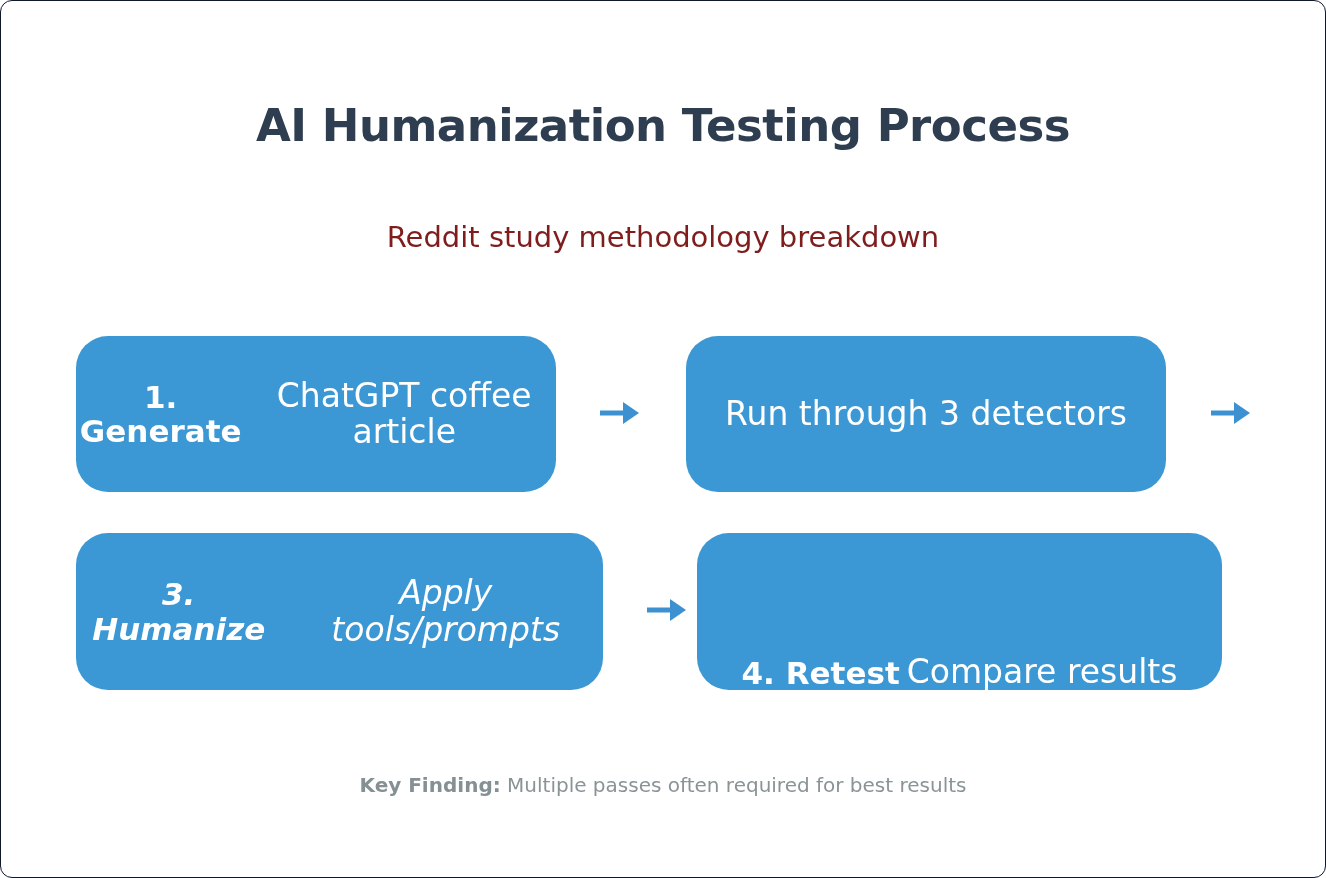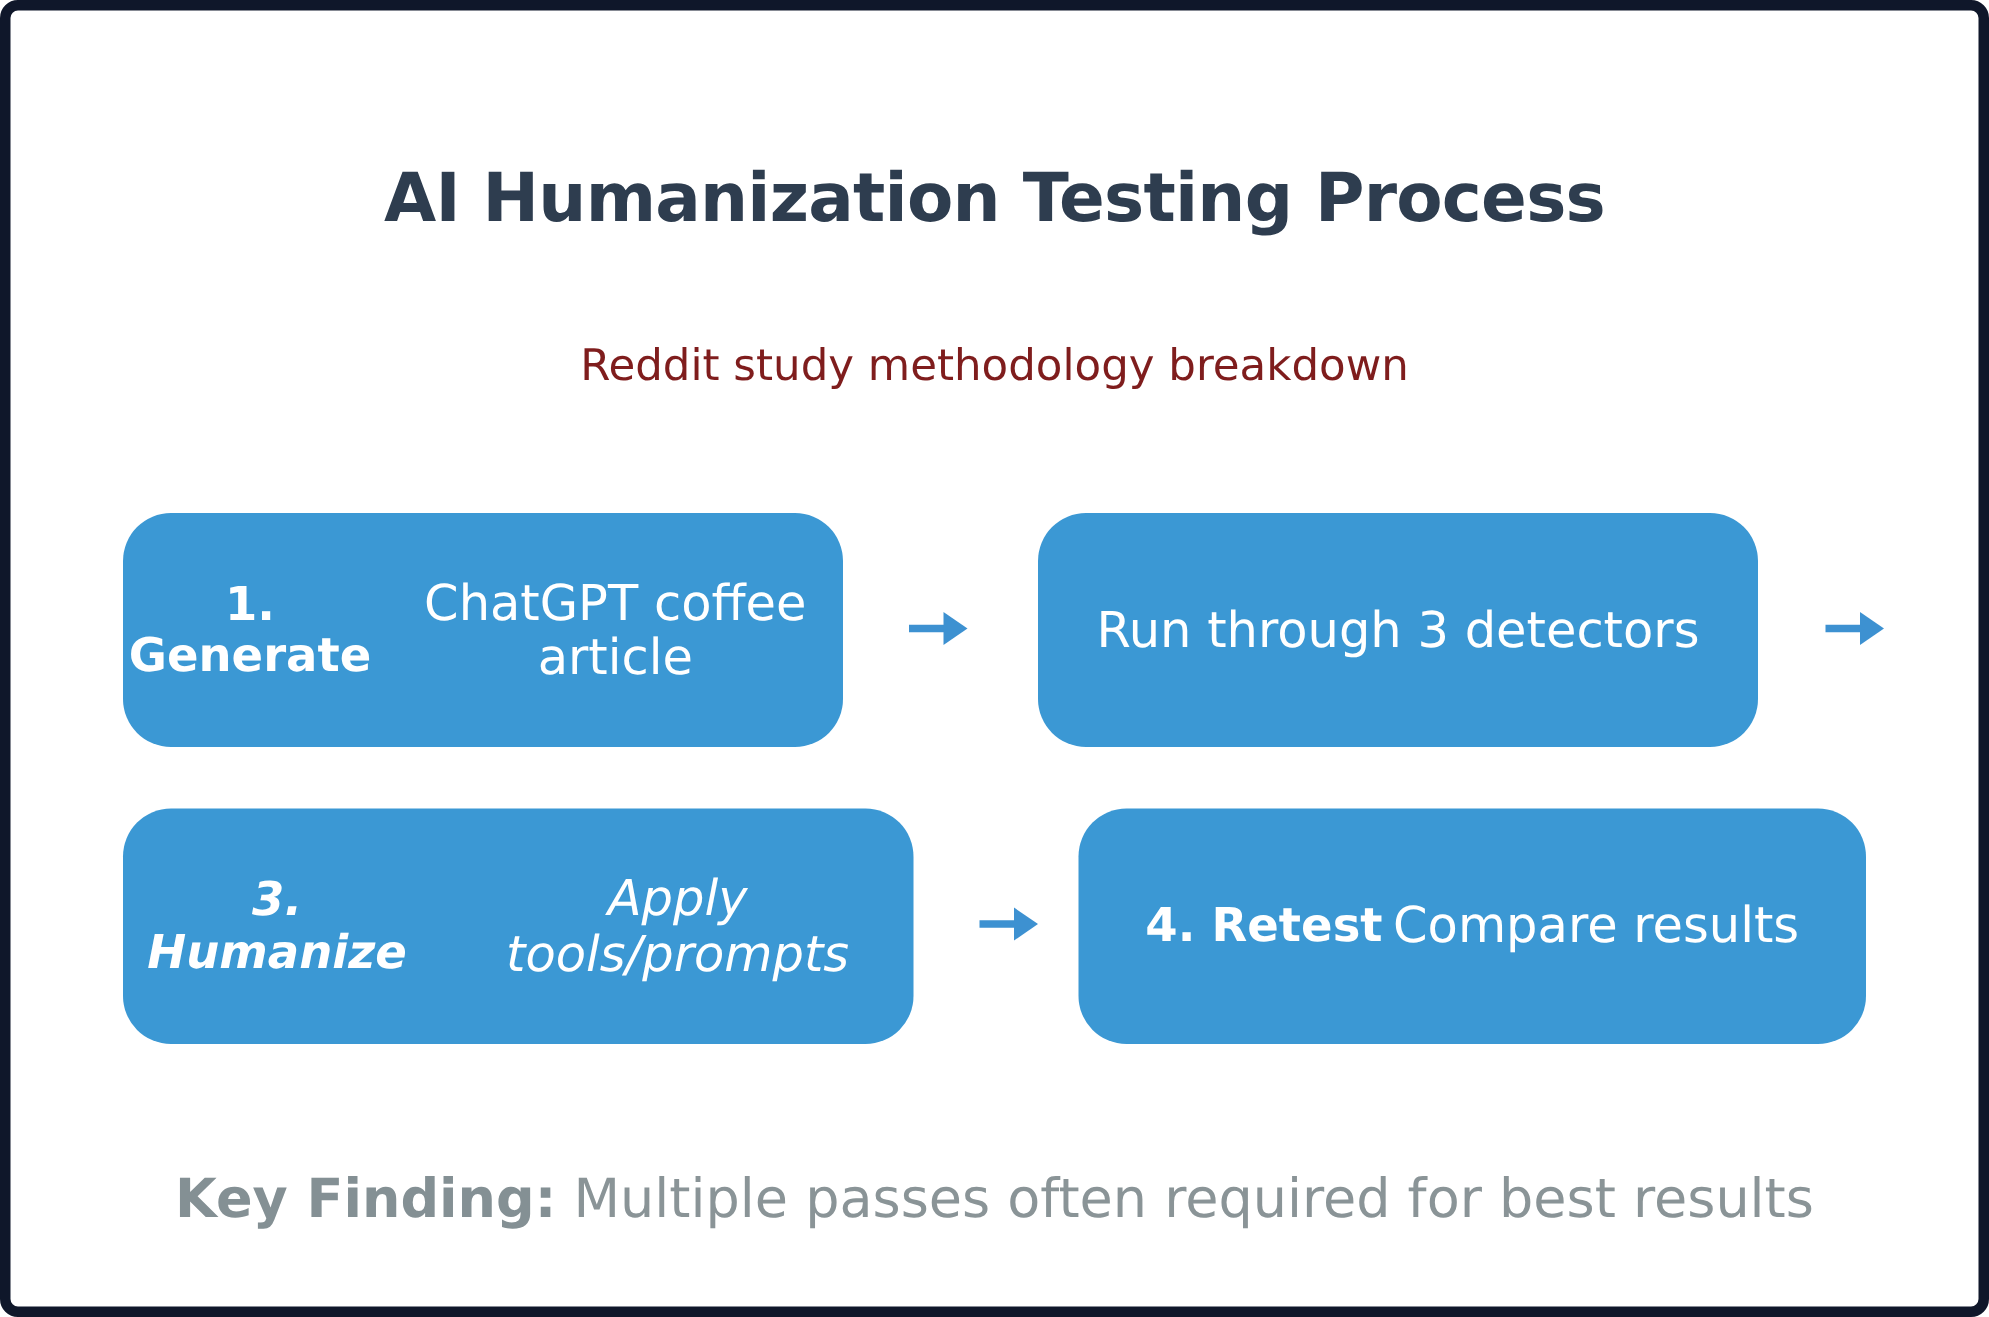--- a/index.html
+++ b/index.html
@@ -5,21 +5,21 @@
   html, body {
     margin: 0;
     padding: 0;
     background: #ffffff;
   }
   .canvas {
     position: relative;
     width: 1326px;
     height: 878px;
     background: #ffffff;
-    border: 7px solid #0f172a;
+    border: 1px solid #0f172a;
     border-radius: 12px;
     box-sizing: border-box;
     overflow: hidden;
     font-family: "DejaVu Sans", "Liberation Sans", sans-serif;
   }
   .title {
     position: absolute;
     top: 98px;
     left: 0;
     width: 100%;
@@ -55,36 +55,36 @@
     font-weight: bold;
     line-height: 1.1;
   }
   .step-box .step-sub {
     font-size: 33px;
     line-height: 1.1;
   }
   .box1 { left: 75px;  top: 335px; width: 480px; height: 156px; }
   .box2 { left: 685px; top: 335px; width: 480px; height: 156px; }
   .box3 { left: 75px;  top: 532px; width: 527px; height: 157px; font-style: italic; }
-  .box4 { left: 712px; top: 532px; width: 525px; height: 157px; }
+  .box4 { left: 696px; top: 532px; width: 525px; height: 157px; align-items: flex-end; }
   .arrow {
     position: absolute;
     width: 42px;
     height: 28px;
   }
   .arrow1 { left: 597px;  top: 398px; }
   .arrow2 { left: 1208px; top: 398px; }
   .arrow3 { left: 644px;  top: 595px; }
   .footer {
     position: absolute;
     top: 772px;
     left: 0;
     width: 100%;
     text-align: center;
-    font-size: 36px;
+    font-size: 20px;
     color: #8a9497;
   }
   .footer .key-label {
     font-weight: bold;
     color: #849094;
   }
 </style>
 </head>
 <body>
 

